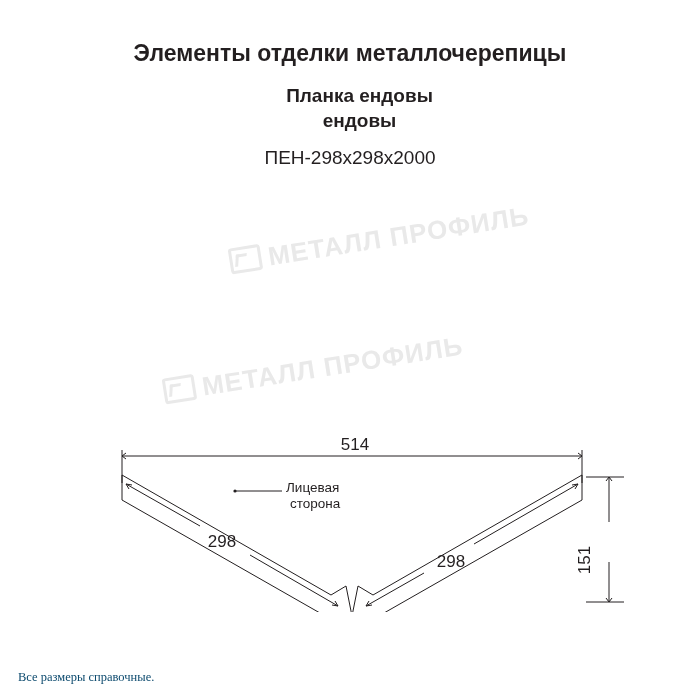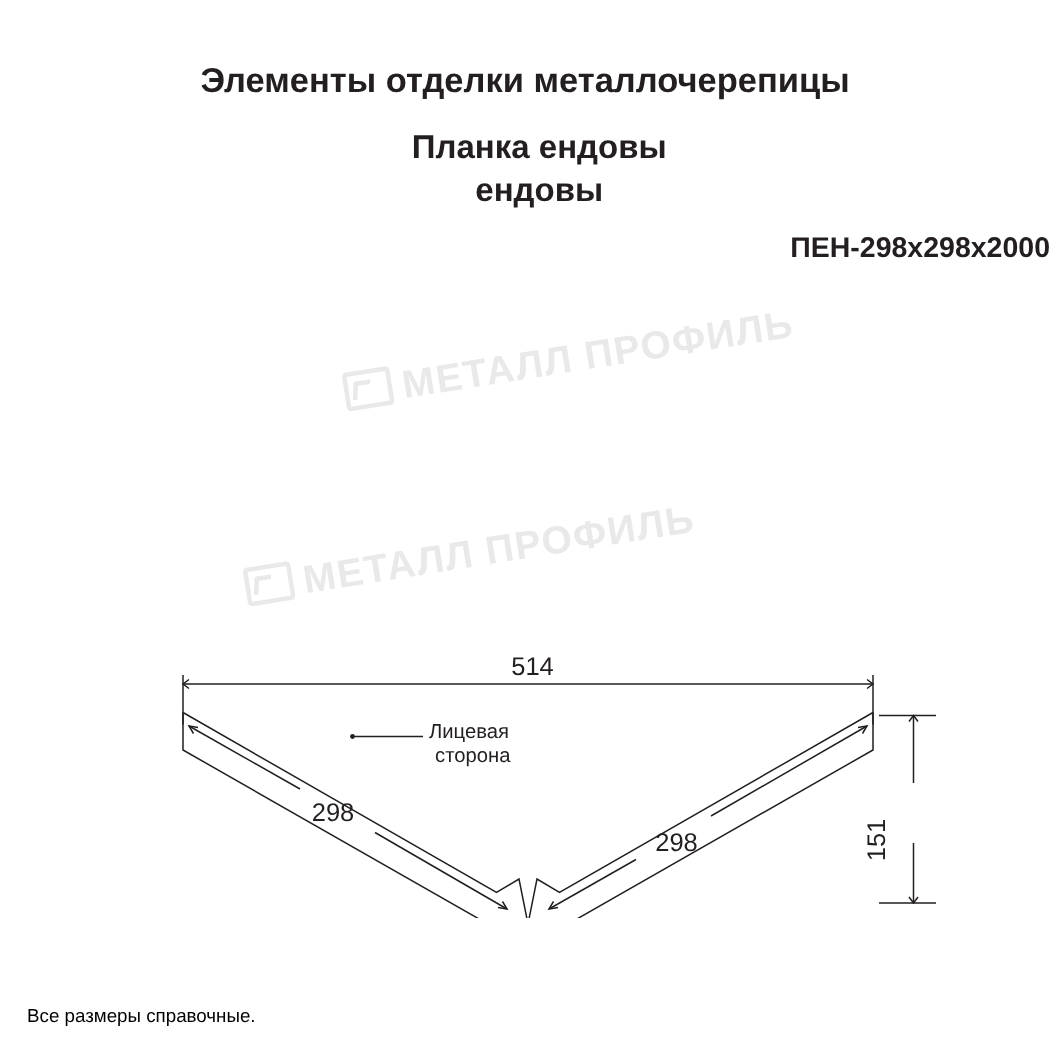--- a/index.html
+++ b/index.html
@@ -27,33 +27,32 @@
     text-align: center;
   }
   .main-title {
     font-size: 23px;
     font-weight: bold;
     letter-spacing: 0px;
     line-height: 1.2;
     margin: 16px;
   }
   .sub-title {
-    font-size: 22px;
+    font-size: 19px;
     font-weight: bold;
     line-height: 1.25;
     margin: 0;
     margin-top: 16px;
     padding-left: 19px;
   }
   .code-title {
     font-size: 19px;
-    font-weight: bold;
+    font-weight: normal;
     margin: 0;
     margin-top: 14px;
-    text-align: right;
   }
   .drawing-wrap {
     position: absolute;
     top: 192px;
     left: 0;
     width: 680px;
     height: 420px;
   }
   .watermarks {
     position: absolute;
@@ -95,21 +94,22 @@
   .wm2 { top: 162px; left: 162px; transform: rotate(-9deg); }
   .footer {
     position: absolute;
     left: 18px;
     bottom: 14px;
     width: 660px;
   }
   .footer-line {
     font-size: 12.5px;
     line-height: 1.45;
-    color: #000000;
+    color: #0c4a6e;
+    font-family: Liberation Serif, serif;
   }
   svg { display: block; }
   text {
     font-family: "Liberation Sans", sans-serif;
     fill: #231f20;
   }
   .dim-label { font-size: 17px; }
   .face-label { font-size: 13.5px; }
 </style>
 </head>

